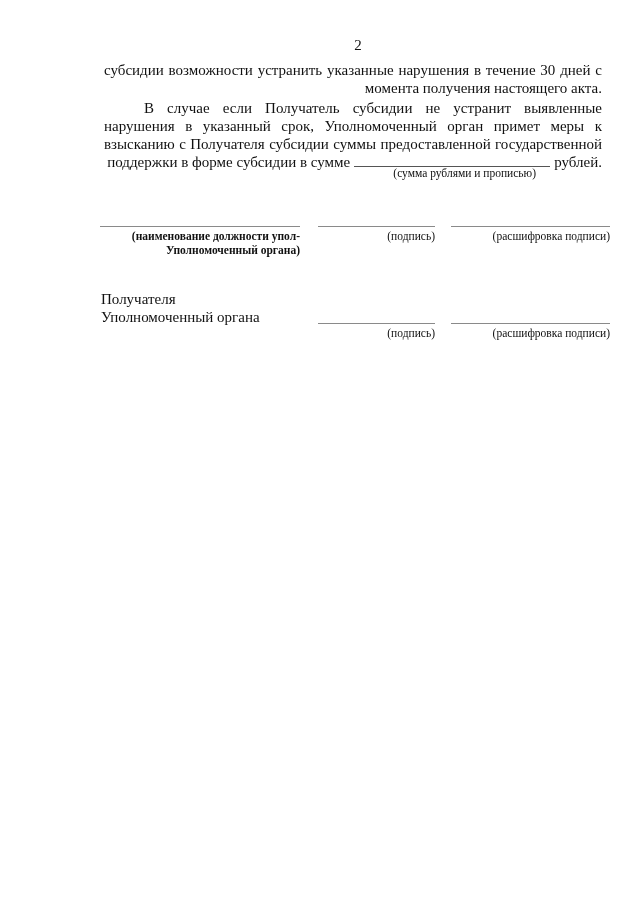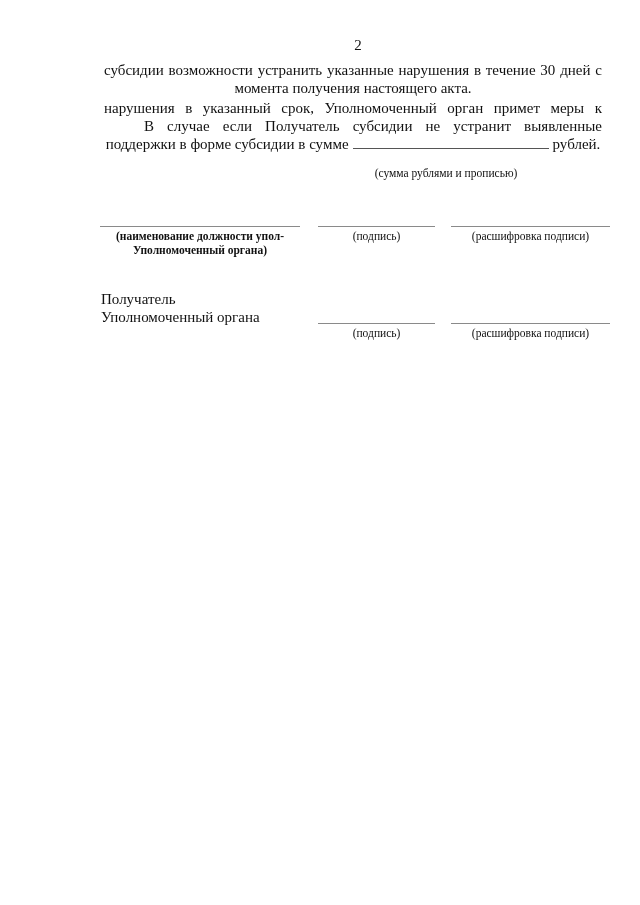--- a/index.html
+++ b/index.html
@@ -5,61 +5,62 @@
   html, body { margin: 0; padding: 0; background: #ffffff; }
   body {
     width: 640px; height: 905px; position: relative; overflow: hidden;
     font-family: "Liberation Serif", "DejaVu Serif", serif;
     color: #111111;
   }
   .abs { position: absolute; }
   .page-num { left: 0; width: 716px; top: 37px; text-align: center; font-size: 15px; }
   .para { left: 104px; width: 498px; font-size: 15px; line-height: 18px; text-align: justify; }
   .line-just { display: block; text-align: justify; text-align-last: justify; white-space: nowrap; }
-  .line-left { display: block; text-align: center; white-space: nowrap; }
+  .line-left { display: block; text-align: right; white-space: nowrap; }
   .indent { padding-left: 40px; }
   .blank { display: inline-block; width: 196px; border-bottom: 1px solid #555; height: 12px; vertical-align: baseline; margin: 0 4px; }
-  .small { font-size: 11.5px; line-height: 14px; text-align: center; }
+  .small { font-size: 11.5px; line-height: 14px; text-align: right; }
   .rule { height: 0; border-top: 1px solid #8a8a8a; }
   .label { font-size: 15px; line-height: 18px; }
 </style>
 </head>
 <body>
 
 <div class="abs page-num" style="width:716px;left:0;">2</div>
 
 <div class="abs para" style="top:61px;">
   <span class="line-just">субсидии возможности устранить указанные нарушения в течение 30 дней с</span>
   <span class="line-left">момента получения настоящего акта.</span>
 </div>
 
 <div class="abs para" style="top:99px;">
+  <span class="line-just indent">В случае если Получатель субсидии не устранит выявленные</span>
   <span class="line-just">нарушения в указанный срок, Уполномоченный орган примет меры к</span>
-  <span class="line-just indent">В случае если Получатель субсидии не устранит выявленные</span>
+  <span class="line-just">взысканию с Получателя субсидии суммы предоставленной государственной</span>
   <span class="line-left">
     <span>поддержки в форме субсидии в сумме</span><span class="blank"></span><span>рублей.</span>
   </span>
 </div>
 
 <div class="abs small" style="left:356px;top:166px;width:180px;">(сумма рублями и прописью)</div>
 
 <div class="abs rule" style="left:100px;top:226px;width:200px;"></div>
 <div class="abs small" style="left:100px;top:229px;width:200px;font-weight:bold;">
   <div>(наименование должности упол-</div>
   <div>Уполномоченный органа)</div>
 </div>
 
 <div class="abs rule" style="left:318px;top:226px;width:117px;"></div>
 <div class="abs small" style="left:318px;top:229px;width:117px;">(подпись)</div>
 
 <div class="abs rule" style="left:451px;top:226px;width:159px;"></div>
 <div class="abs small" style="left:451px;top:229px;width:159px;">(расшифровка подписи)</div>
 
 <div class="abs label" style="left:101px;top:290px;">
-  <div>Получатель</div>
+  <div>Получателя</div>
   <div>Уполномоченный органа</div>
 </div>
 
 <div class="abs rule" style="left:318px;top:323px;width:117px;"></div>
 <div class="abs small" style="left:318px;top:326px;width:117px;">(подпись)</div>
 
 <div class="abs rule" style="left:451px;top:323px;width:159px;"></div>
 <div class="abs small" style="left:451px;top:326px;width:159px;">(расшифровка подписи)</div>
 
 </body></html>

